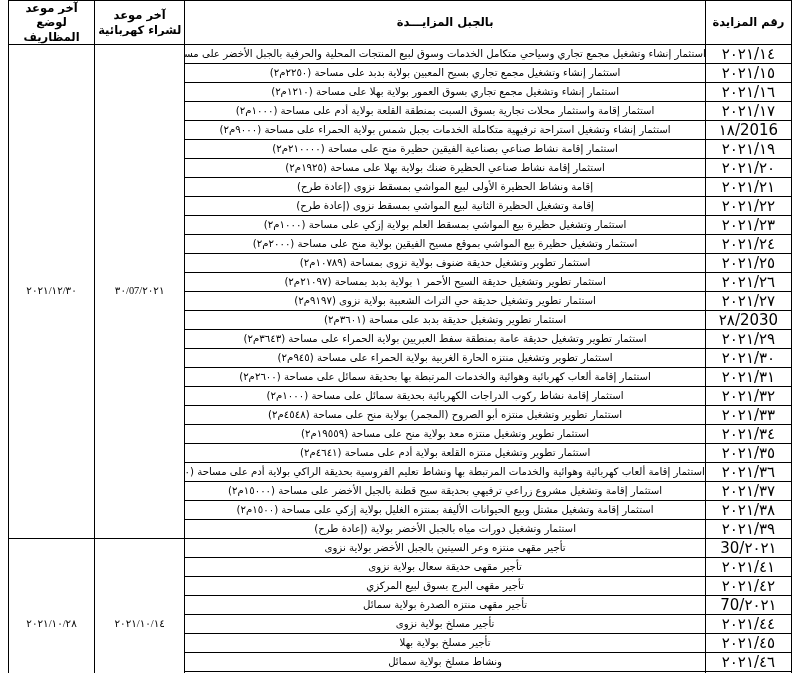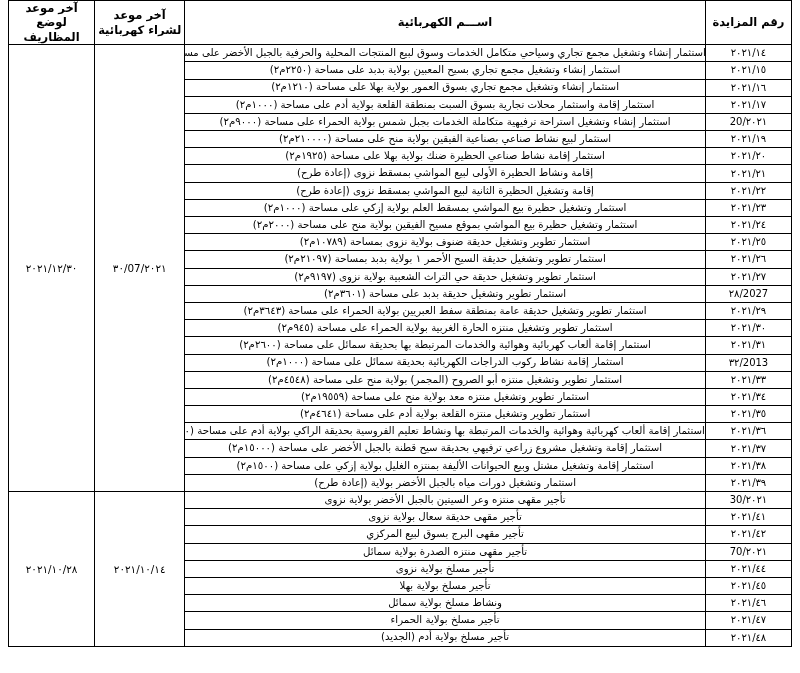--- a/index.html
+++ b/index.html
@@ -47,34 +47,35 @@
   .col-name  { width: 520px; }
   .col-date2 { width: 90px; }
   .col-date1 { width: 86px; }
 
   tbody td {
     height: 16.2px;
     font-size: 10.2px;
     line-height: 1.2;
   }
   td.cell-num {
-    font-size: 10px;
+    font-size: 15px;
     letter-spacing: 0.3px;
     white-space: nowrap;
   }
   td.cell-name {
     padding: 0 6px;
     white-space: nowrap;
     overflow: hidden;
     text-overflow: clip;
   }
   td.cell-date {
     font-size: 10.4px;
     letter-spacing: 0.3px;
     white-space: nowrap;
+    font-family: Liberation Serif, serif;
   }
   .top-rule {
     position: absolute;
     top: 0;
     right: 8px;
     left: 8px;
     height: 2px;
     background: transparent;
   }
 </style>
@@ -86,21 +87,21 @@
   <table class="auction-table">
     <colgroup>
       <col class="col-num">
       <col class="col-name">
       <col class="col-date2">
       <col class="col-date1">
     </colgroup>
     <thead>
       <tr>
         <th>رقم المزايدة</th>
-        <th>اســـم الكهربائية</th>
+        <th>بالجبل المزايـــدة</th>
         <th>
           <span>آخر موعد لشراء كهربائية</span>
         </th>
         <th>
           <span>آخر موعد لوضع المظاريف</span>
         </th>
       </tr>
     </thead>
     <tbody id="table-body">
         <tr>
@@ -115,26 +116,26 @@
         </tr>
         <tr>
           <td class="cell-num">٢٠٢١/١٦</td>
           <td class="cell-name">استثمار إنشاء وتشغيل مجمع تجاري بسوق العمور بولاية بهلا على مساحة (١٢١٠م٢)</td>
         </tr>
         <tr>
           <td class="cell-num">٢٠٢١/١٧</td>
           <td class="cell-name">استثمار إقامة واستثمار محلات تجارية بسوق السبت بمنطقة القلعة بولاية أدم على مساحة (١٠٠٠م٢)</td>
         </tr>
         <tr>
-          <td class="cell-num">٢٠٢١/20</td>
+          <td class="cell-num">2016/١٨</td>
           <td class="cell-name">استثمار إنشاء وتشغيل استراحة ترفيهية متكاملة الخدمات بجبل شمس بولاية الحمراء على مساحة (٩٠٠٠م٢)</td>
         </tr>
         <tr>
           <td class="cell-num">٢٠٢١/١٩</td>
-          <td class="cell-name">استثمار لبيع نشاط صناعي بصناعية الفيقين بولاية منح على مساحة (٢١٠٠٠٠م٢)</td>
+          <td class="cell-name">استثمار إقامة نشاط صناعي بصناعية الفيقين حظيرة منح على مساحة (٢١٠٠٠٠م٢)</td>
         </tr>
         <tr>
           <td class="cell-num">٢٠٢١/٢٠</td>
           <td class="cell-name">استثمار إقامة نشاط صناعي الحظيرة ضنك بولاية بهلا على مساحة (١٩٢٥م٢)</td>
         </tr>
         <tr>
           <td class="cell-num">٢٠٢١/٢١</td>
           <td class="cell-name">إقامة ونشاط الحظيرة الأولى لبيع المواشي بمسقط نزوى (إعادة طرح)</td>
         </tr>
         <tr>
@@ -155,37 +156,37 @@
         </tr>
         <tr>
           <td class="cell-num">٢٠٢١/٢٦</td>
           <td class="cell-name">استثمار تطوير وتشغيل حديقة السيح الأحمر ١ بولاية بدبد بمساحة (٢١٠٩٧م٢)</td>
         </tr>
         <tr>
           <td class="cell-num">٢٠٢١/٢٧</td>
           <td class="cell-name">استثمار تطوير وتشغيل حديقة حي التراث الشعبية بولاية نزوى (٩١٩٧م٢)</td>
         </tr>
         <tr>
-          <td class="cell-num">2027/٢٨</td>
+          <td class="cell-num">2030/٢٨</td>
           <td class="cell-name">استثمار تطوير وتشغيل حديقة بدبد على مساحة (٣٦٠١م٢)</td>
         </tr>
         <tr>
           <td class="cell-num">٢٠٢١/٢٩</td>
           <td class="cell-name">استثمار تطوير وتشغيل حديقة عامة بمنطقة سفط العبريين بولاية الحمراء على مساحة (٣٦٤٣م٢)</td>
         </tr>
         <tr>
           <td class="cell-num">٢٠٢١/٣٠</td>
           <td class="cell-name">استثمار تطوير وتشغيل منتزه الحارة الغربية بولاية الحمراء على مساحة (٩٤٥م٢)</td>
         </tr>
         <tr>
           <td class="cell-num">٢٠٢١/٣١</td>
           <td class="cell-name">استثمار إقامة ألعاب كهربائية وهوائية والخدمات المرتبطة بها بحديقة سمائل على مساحة (٢٦٠٠م٢)</td>
         </tr>
         <tr>
-          <td class="cell-num">2013/٣٢</td>
+          <td class="cell-num">٢٠٢١/٣٢</td>
           <td class="cell-name">استثمار إقامة نشاط ركوب الدراجات الكهربائية بحديقة سمائل على مساحة (١٠٠٠م٢)</td>
         </tr>
         <tr>
           <td class="cell-num">٢٠٢١/٣٣</td>
           <td class="cell-name">استثمار تطوير وتشغيل منتزه أبو الصروح (المجمر) بولاية منح على مساحة (٤٥٤٨م٢)</td>
         </tr>
         <tr>
           <td class="cell-num">٢٠٢١/٣٤</td>
           <td class="cell-name">استثمار تطوير وتشغيل منتزه معد بولاية منح على مساحة (١٩٥٥٩م٢)</td>
         </tr>

